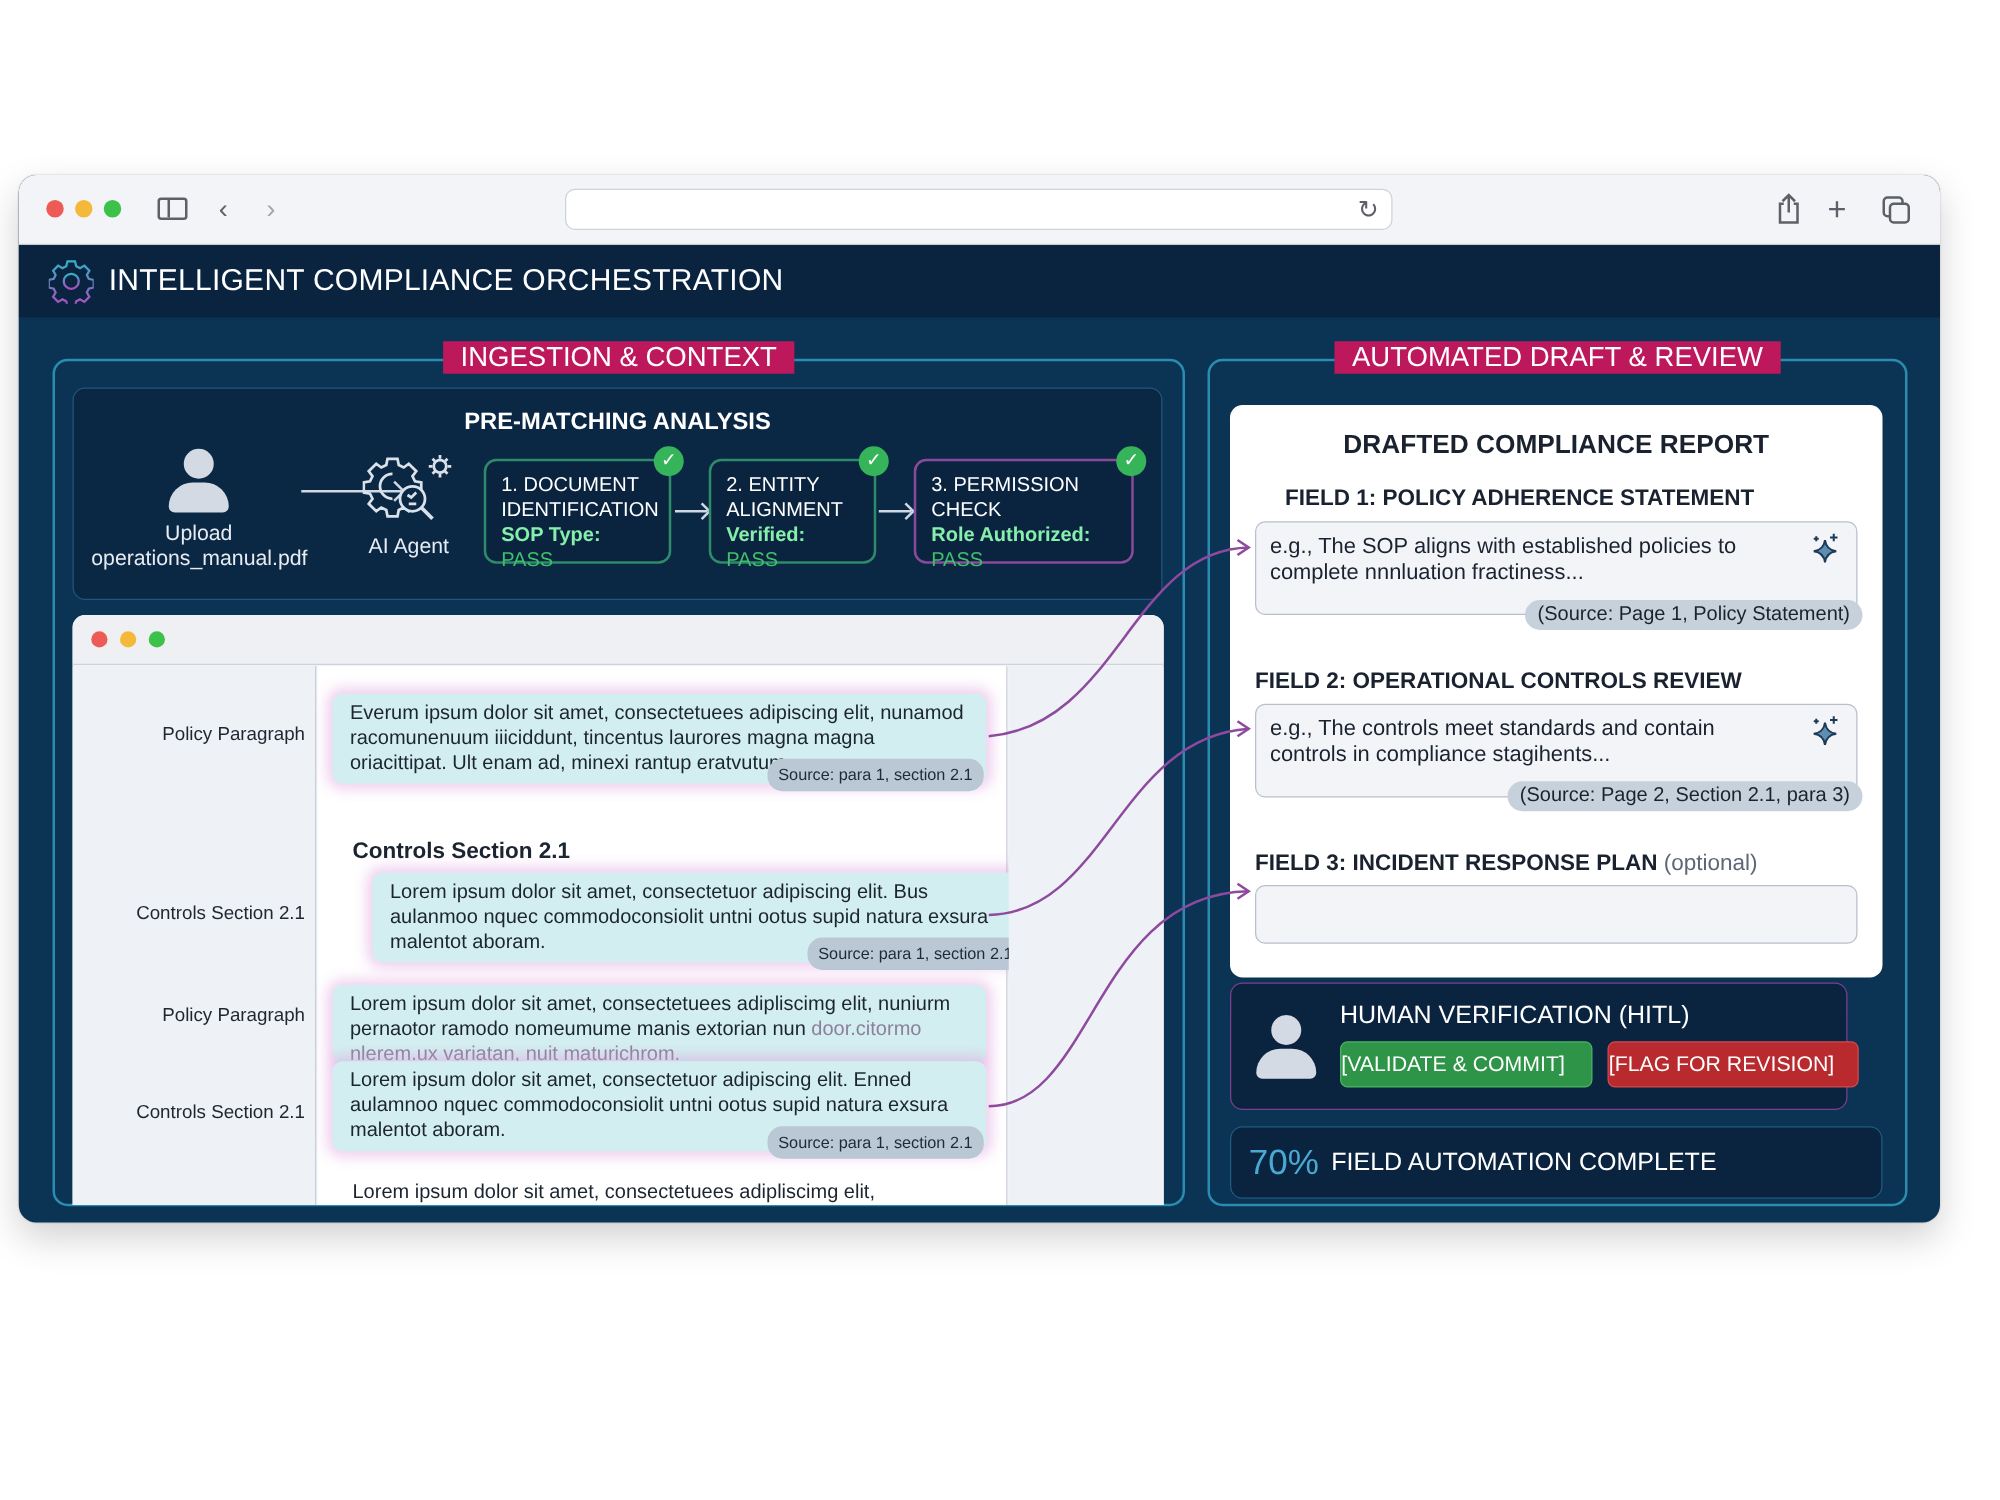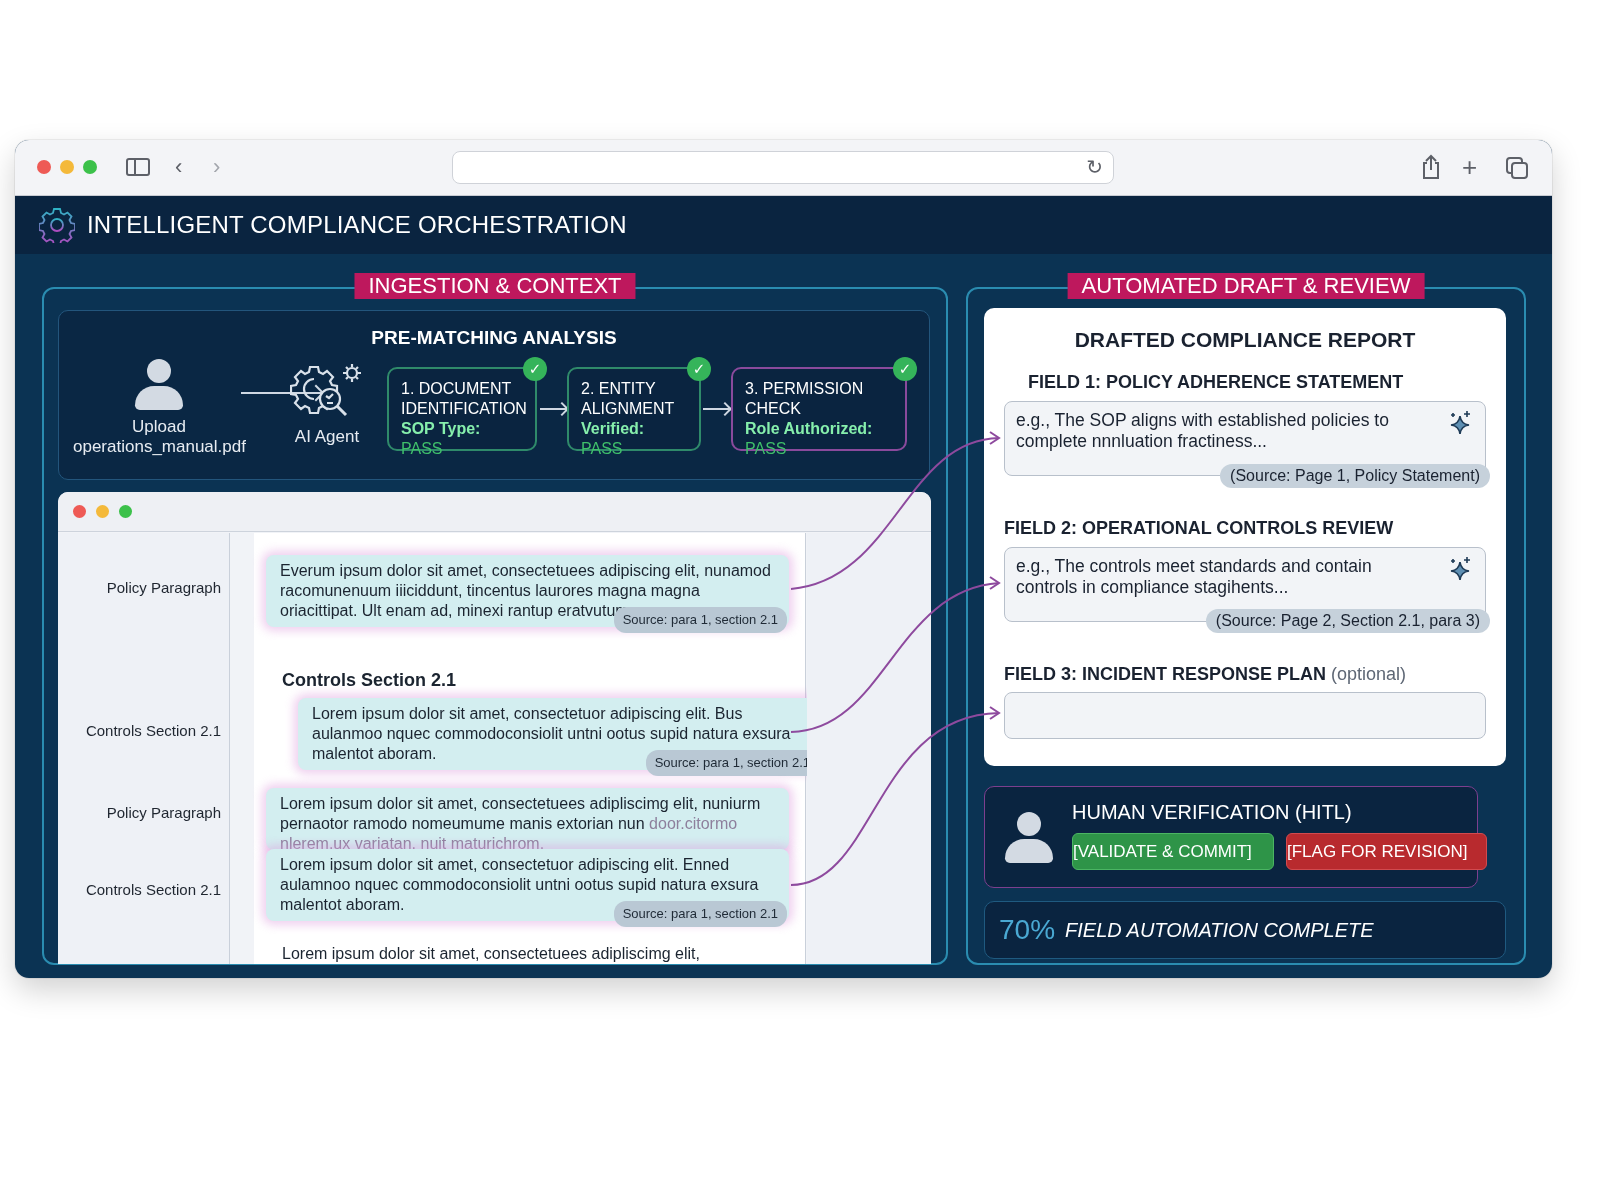--- a/index.html
+++ b/index.html
@@ -79,42 +79,42 @@
   .arrow-small::after { content: ""; position: absolute; right: -1px; top: -4px; width: 8px; height: 8px; border-top: 2px solid #cfd8e3; border-right: 2px solid #cfd8e3; transform: rotate(45deg); }
 
   
   .docwin {
     position: absolute; left: 43px; top: 352px; width: 873px; height: 472px;
     background: #f1f3f7; border-radius: 10px 10px 0 0; overflow: hidden;
   }
   .docwin-bar { position: absolute; left: 0; top: 0; width: 100%; height: 40px; border-bottom: 1px solid #cdd3dc; background: #eef0f4; }
   .docwin-bar .dot { top: 13px; width: 13px; height: 13px; }
   .docwin-bar .dot.red { left: 15px; } .docwin-bar .dot.yellow { left: 38px; } .docwin-bar .dot.green { left: 61px; }
-  .doc-gutter { position: absolute; left: 0; top: 41px; width: 172px; bottom: 0; background: #eef1f6; border-right: 1px solid #c9d0da; }
+  .doc-gutter { position: absolute; left: 0; top: 41px; width: 195px; bottom: 0; background: #eef1f6; border-right: 1px solid #c9d0da; }
   .doc-page { position: absolute; left: 196px; top: 41px; width: 552px; bottom: 0; background: #ffffff; border-right: 1px solid #c9d0da; }
   .doc-right { position: absolute; left: 749px; top: 41px; right: 0; bottom: 0; background: #eef1f6; }
   .gutter-label { position: absolute; right: 8px; font-size: 15px; color: #1f2630; white-space: nowrap; }
 
   .hl {
     position: absolute; left: 12px; width: 523px;
     background: #d3eef0; border-radius: 8px; padding: 6px 14px;
     box-shadow: 0 0 10px 4px rgba(220,150,220,0.45);
     font-size: 16px; line-height: 20px; color: #1b2430;
   }
   .hl .faded { color: #8d7f9c; }
   .src-pill {
     position: absolute; right: 2px; bottom: -6px; background: #b9c8d4; color: #1f2a36;
     font-size: 13px; padding: 3px 9px; border-radius: 12px; white-space: nowrap;
   }
   .doc-heading { position: absolute; left: 28px; top: 137px; font-size: 18px; font-weight: bold; color: #1b2430; }
   .doc-tail { position: absolute; left: 28px; top: 412px; font-size: 16px; color: #1b2430; white-space: nowrap; }
 
   
   .report {
-    position: absolute; left: 969px; top: 168px; width: 522px; height: 458px;
+    position: absolute; left: 969px; top: 184px; width: 522px; height: 458px;
     background: #ffffff; border-radius: 10px;
   }
   .report-title { position: absolute; top: 20px; left: 0; width: 100%; text-align: center; font-size: 21px; font-weight: bold; color: #1a2230; }
   .field-label { position: absolute; left: 20px; font-size: 18px; font-weight: bold; color: #1a2230; white-space: nowrap; }
   .field-label .opt { font-weight: normal; color: #5e6775; }
   .field-box {
     position: absolute; left: 20px; width: 482px; background: #f2f4f7;
     border: 1.5px solid #b8c0cb; border-radius: 8px; padding: 8px 50px 8px 11px;
     font-size: 17.5px; line-height: 21px; color: #1a2230;
   }
@@ -134,21 +134,21 @@
   .btn { position: absolute; top: 46px; height: 37px; border-radius: 6px; color: #fff; font-size: 17px; text-align: left; line-height: 35px; cursor: pointer; }
   .btn-validate { left: 87px; width: 202px; background: #2e9448; border: 1px solid #4bb563; }
   .btn-flag { left: 301px; width: 201px; background: #b82a2e; border: 1px solid #d24a4e; }
 
   .progress {
     position: absolute; left: 969px; top: 761px; width: 522px; height: 58px;
     background: #0a2440; border: 1.5px solid #1f5a80; border-radius: 10px;
     display: flex; align-items: center; padding-left: 14px;
   }
   .pct { color: #4aa9d3; font-size: 28px; margin-right: 10px; }
-  .pct-label { color: #fff; font-size: 20px; font-style: italic; }
+  .pct-label { color: #fff; font-size: 20px; }
 
   .links { position: absolute; left: 0; top: 0; pointer-events: none; }
 </style>
 </head>
 <body>
 
 <div class="browser">
 
   <div class="chrome">
     <span class="dot red"></span>

